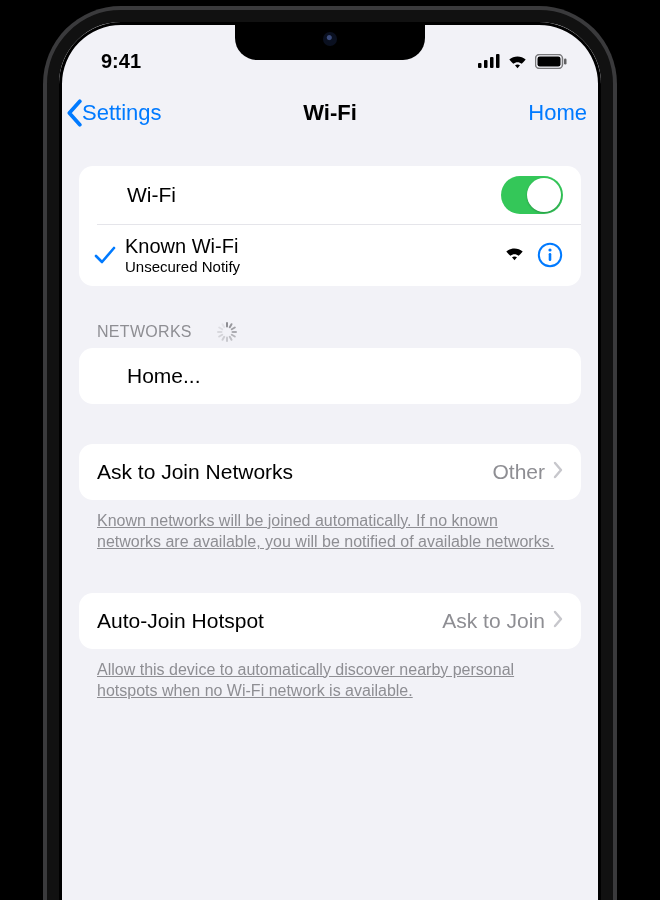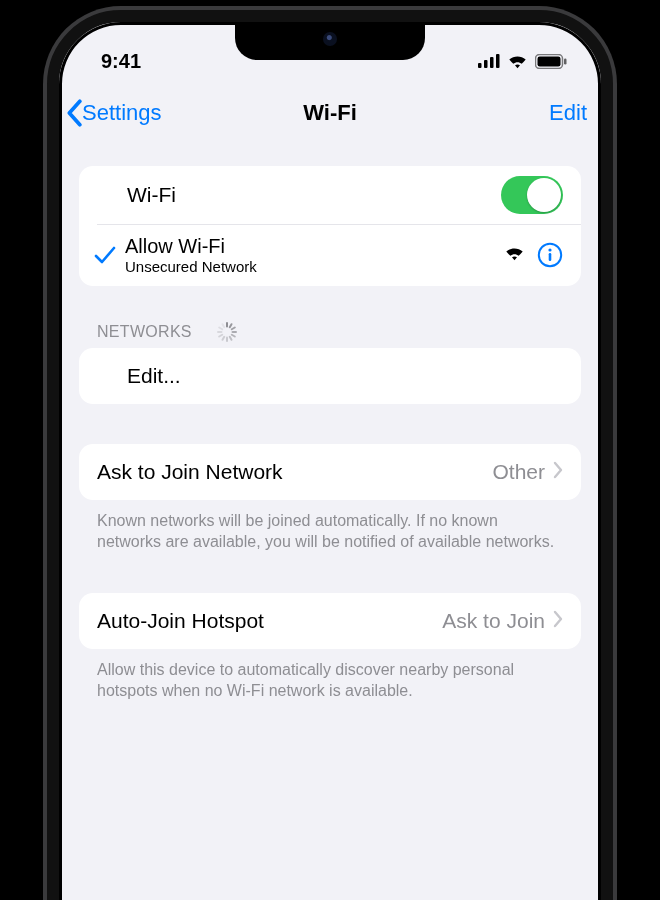--- a/index.html
+++ b/index.html
@@ -155,20 +155,21 @@
     position: relative;
   }
   .spinner svg { animation: spin 1.2s linear infinite; }
   @keyframes spin { 100% { transform: rotate(360deg); } }
 
   .footer-text {
     color: #8e8e93;
     font-size: 16px;
     line-height: 1.35;
     margin: 10px 18px 0 18px;
+    text-decoration: underline;
   }
 
   .chevron { color: #c7c7cc; }
 
   .group-mt { margin-top: 40px; }
 
   .indent-row { padding-left: 48px; }
 </style>
 </head>
 <body>
@@ -209,42 +210,42 @@
   </div>
 
   <div class="nav-bar">
     <div class="nav-back">
       <svg width="18" height="28" viewBox="0 0 14 24">
           <path d="M12 2 L3 12 L12 22" stroke="#007aff" stroke-width="3.2" fill="none" stroke-linecap="round" stroke-linejoin="round"></path>
         </svg>
       <span>Settings</span>
     </div>
     <div class="nav-title">Wi-Fi</div>
-    <div class="nav-edit">Edit</div>
+    <div class="nav-edit">Home</div>
   </div>
 
   <div class="content">
 
     <div class="group">
       <div class="row" style="padding-left:48px;">
         <div class="row-label">Wi-Fi</div>
         <div class="toggle">
             <div class="toggle-knob"></div>
           </div>
       </div>
       <div class="sep"></div>
       <div class="row">
         <div class="row-check">
           <svg width="22" height="20" viewBox="0 0 22 20">
               <path d="M2 11 L8 17 L20 3" stroke="#007aff" stroke-width="2.6" fill="none" stroke-linecap="round" stroke-linejoin="round"></path>
             </svg>
         </div>
         <div>
-          <div class="row-label" style="font-size:20px;">Allow Wi-Fi</div>
-          <div class="row-sublabel">Unsecured Network</div>
+          <div class="row-label" style="font-size:20px;">Known Wi-Fi</div>
+          <div class="row-sublabel">Unsecured Notify</div>
         </div>
         <div class="row-icons">
           <span>
             <svg width="21" height="16" viewBox="0 0 21 16">
                 <path d="M10.5 15.2 L13 12.3 C11.6 11.1 9.4 11.1 8 12.3 Z M4.7 9.2 C7.9 6.3 13.1 6.3 16.3 9.2 L18.7 6.6 C14.1 2.5 6.9 2.5 2.3 6.6 Z M6.3 10.8 C8.7 8.7 12.3 8.7 14.7 10.8 L16.5 8.9 C13.1 5.9 7.9 5.9 4.5 8.9 Z" fill="#000"></path>
               </svg>
           </span>
           <span class="info-circle">
             <svg width="26" height="26" viewBox="0 0 26 26">
                 <circle cx="13" cy="13" r="11.2" fill="none" stroke="#007aff" stroke-width="2"></circle>
@@ -272,27 +273,27 @@
             <line x1="10" y1="1" x2="10" y2="4.5" opacity="0.3" transform="rotate(240 10 10)"></line>
             <line x1="10" y1="1" x2="10" y2="4.5" opacity="0.25" transform="rotate(270 10 10)"></line>
             <line x1="10" y1="1" x2="10" y2="4.5" opacity="0.2" transform="rotate(300 10 10)"></line>
             <line x1="10" y1="1" x2="10" y2="4.5" opacity="0.15" transform="rotate(330 10 10)"></line>
           </g>
         </svg>
       </span>
     </div>
     <div class="group" style="margin-top:0;">
       <div class="row indent-row">
-        <div class="row-label">Edit...</div>
+        <div class="row-label">Home...</div>
       </div>
     </div>
 
     <div class="group group-mt">
       <div class="row">
-        <div class="row-label">Ask to Join Network</div>
+        <div class="row-label">Ask to Join Networks</div>
         <div class="row-value">Other</div>
         <span class="chevron" style="margin-left:8px;">
           <svg width="10" height="18" viewBox="0 0 10 18">
               <path d="M2 2 L8 9 L2 16" stroke="#c7c7cc" stroke-width="2.4" fill="none" stroke-linecap="round" stroke-linejoin="round"></path>
             </svg>
         </span>
       </div>
     </div>
     <div class="footer-text">Known networks will be joined automatically. If no known networks are available, you will be notified of available networks.</div>
 

